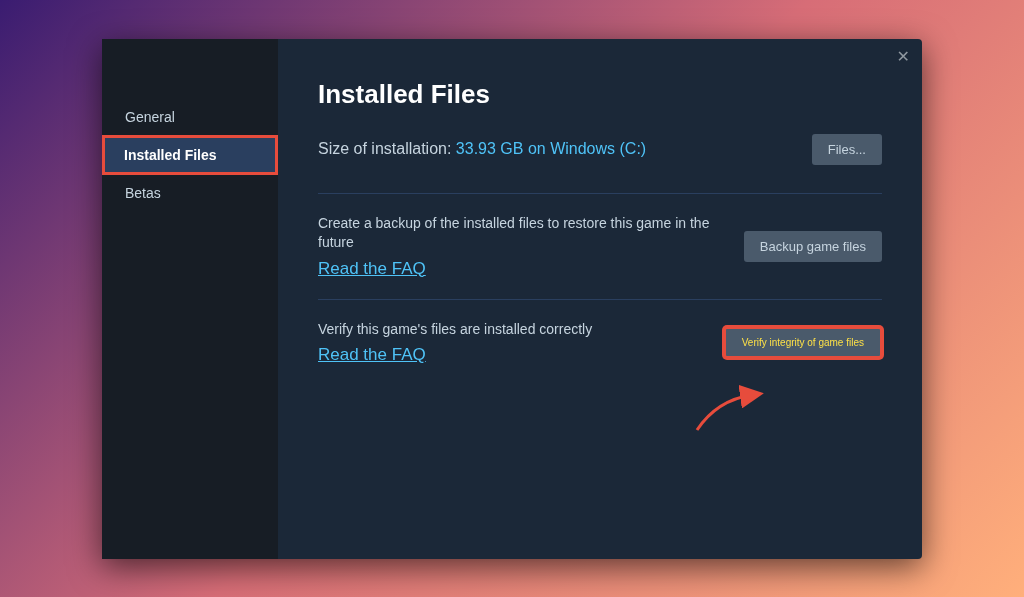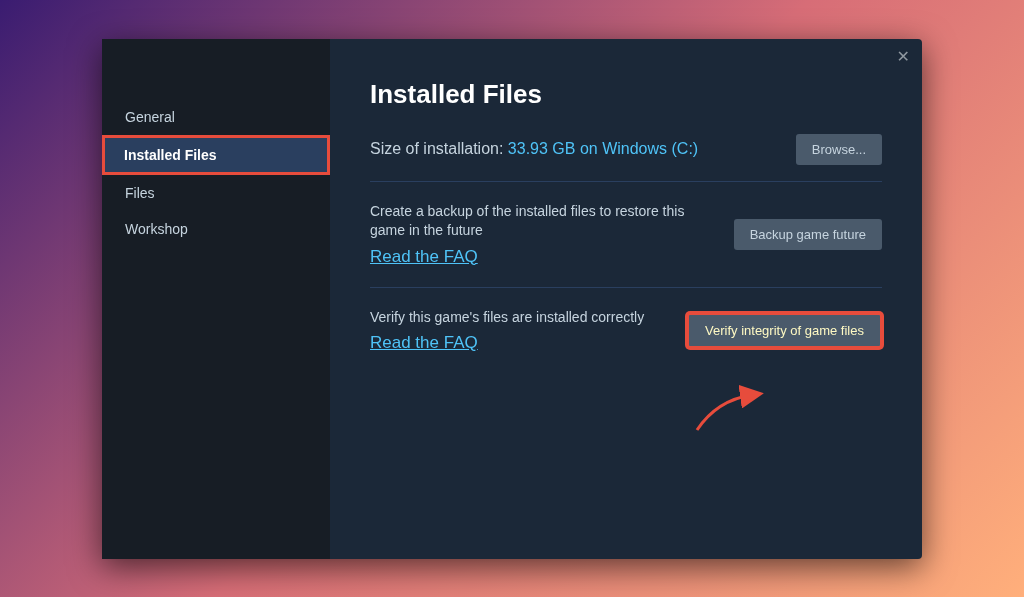--- a/index.html
+++ b/index.html
@@ -40,21 +40,21 @@
     }
 
     .dialog-body {
       display: flex;
       flex: 1;
       overflow: hidden;
     }
 
     
     .sidebar {
-      width: 228px;
+      width: 176px;
       background: #171d25;
       padding-top: 60px;
       flex-shrink: 0;
     }
 
     .sidebar-item {
       padding: 10px 20px;
       color: #c6d4df;
       font-size: 14px;
       cursor: pointer;
@@ -82,21 +82,21 @@
       font-size: 26px;
       font-weight: 700;
       color: #ffffff;
       margin-bottom: 24px;
     }
 
     .install-size-row {
       display: flex;
       align-items: center;
       justify-content: space-between;
-      margin-bottom: 16px;
+      margin-bottom: 28px;
     }
 
     .install-size-value {
       color: #4fc3f7;
     }
 
     .btn {
       background: #4a5a6b;
       color: #c6d4df;
       border: none;
@@ -129,25 +129,25 @@
 
     .section-faq {
       font-size: 17px;
       color: #4fc3f7;
       text-decoration: underline;
       cursor: pointer;
     }
 
     .btn-verify {
       background: #4a5a6b;
-      color: #fef9c3;
+      color: #fde047;
       border: 2px solid #e74c3c;
       padding: 8px 16px;
       border-radius: 3px;
-      font-size: 13px;
+      font-size: 10px;
       cursor: pointer;
       white-space: nowrap;
       box-shadow: 0 0 0 2px #e74c3c;
     }
 
     
     .arrow-annotation {
       position: absolute;
       right: 155px;
       bottom: 115px;
@@ -168,44 +168,41 @@
   <div class="dialog-body">
 
     <nav class="sidebar">
       <div class="sidebar-item">
         <span>General</span>
       </div>
       <div class="sidebar-item active">
         <span>Installed Files</span>
       </div>
       <div class="sidebar-item">
-        <span>Files</span>
-      </div>
-      <div class="sidebar-item">
-        <span>Workshop</span>
+        <span>Betas</span>
       </div>
     </nav>
 
     <div class="main-content">
       <h1 class="page-title">Installed Files</h1>
 
       <div class="install-size-row">
         <div>
           <span>Size of installation:</span>
           <span class="install-size-value">33.93 GB on Windows (C:)</span>
         </div>
-        <button class="btn">Browse...</button>
+        <button class="btn">Files...</button>
       </div>
 
       <div class="section-row">
         <div class="section-info">
           <p class="section-desc">Create a backup of the installed files to restore this game in the future</p>
           <a class="section-faq">Read the FAQ</a>
         </div>
-        <button class="btn">Backup game future</button>
+        <button class="btn">Backup game files</button>
       </div>
 
       <div class="section-row" style="position:relative;">
         <div class="section-info">
           <p class="section-desc">Verify this game's files are installed correctly</p>
           <a class="section-faq">Read the FAQ</a>
         </div>
         <button class="btn-verify">Verify integrity of game files</button>
       </div>
 

